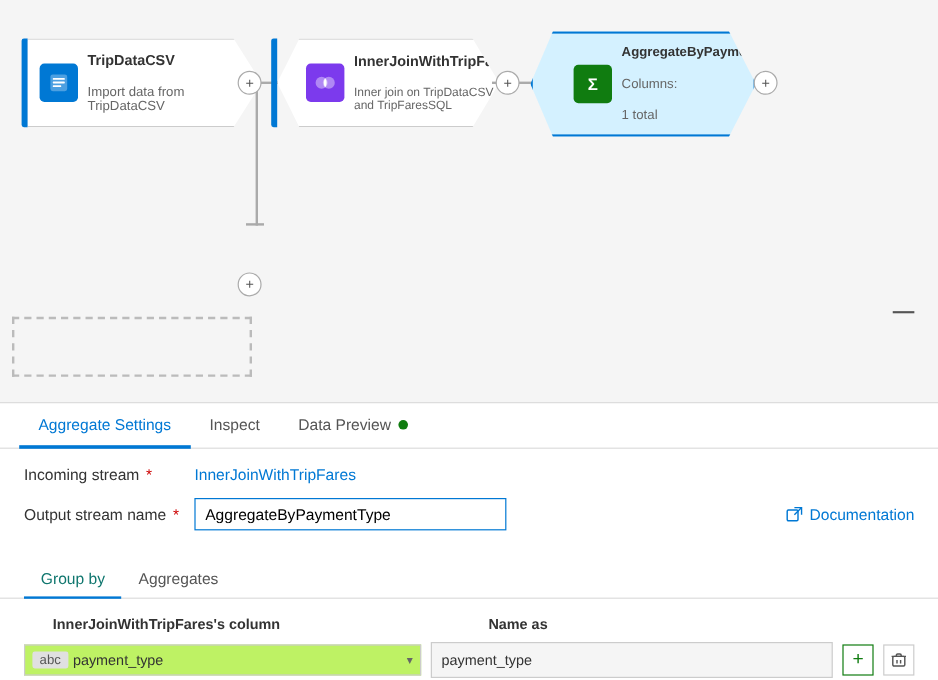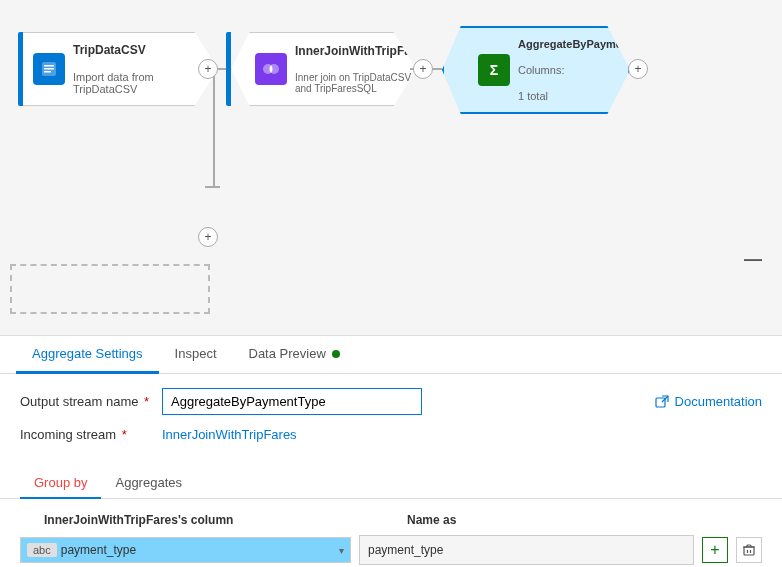--- a/index.html
+++ b/index.html
@@ -183,21 +183,21 @@
     .sub-tab {
       padding: 7px 14px;
       cursor: pointer;
       font-size: 13px;
       color: #555;
       border-bottom: 2px solid transparent;
       margin-bottom: -1px;
     }
 
     .sub-tab.active {
-      color: #ef4444;
+      color: #0f766e;
       border-bottom: 2px solid #0078d4;
     }
 
     
     .table-section {
       padding: 0 20px;
     }
 
     .table-headers {
       display: flex;
@@ -217,21 +217,21 @@
     .table-row-controls {
       display: flex;
       align-items: center;
       gap: 8px;
     }
 
     .dropdown-select {
       display: flex;
       align-items: center;
       border: 1px solid #ccc;
-      background: #7dd3fc;
+      background: #bef264;
       height: 26px;
       flex: 1;
       padding: 0 6px;
       gap: 4px;
     }
 
     .dropdown-label-tag {
       background: #e0e0e0;
       padding: 1px 6px;
       border-radius: 2px;
@@ -365,40 +365,40 @@
     <div class="tab">
       <span>Inspect</span>
     </div>
     <div class="tab">
       <span>Data Preview</span>
       <span class="tab-dot"></span>
     </div>
   </div>
 
   <div class="form-area">
+    <div class="form-row">
+      <span class="form-label">
+        <span>Incoming stream</span><span class="required-star"> *</span>
+      </span>
+      <a class="form-link" href="#">InnerJoinWithTripFares</a>
+    </div>
     <div class="form-row">
       <span class="form-label">
         <span>Output stream name</span><span class="required-star"> *</span>
       </span>
       <input class="form-input" type="text" value="AggregateByPaymentType" style="">
       <div class="doc-link">
         <svg width="14" height="14" viewBox="0 0 14 14" fill="none">
           <rect x="1" y="3" width="9" height="9" rx="1" stroke="#0078d4" stroke-width="1.2" fill="none"></rect>
           <path d="M7 1h6v6" stroke="#0078d4" stroke-width="1.2" fill="none"></path>
           <path d="M7 7L13 1" stroke="#0078d4" stroke-width="1.2"></path>
         </svg>
         <span>Documentation</span>
       </div>
     </div>
-    <div class="form-row">
-      <span class="form-label">
-        <span>Incoming stream</span><span class="required-star"> *</span>
-      </span>
-      <a class="form-link" href="#">InnerJoinWithTripFares</a>
-    </div>
   </div>
 
   <div class="sub-tabs-row">
     <div class="sub-tab active">
       <span>Group by</span>
     </div>
     <div class="sub-tab">
       <span>Aggregates</span>
     </div>
   </div>

